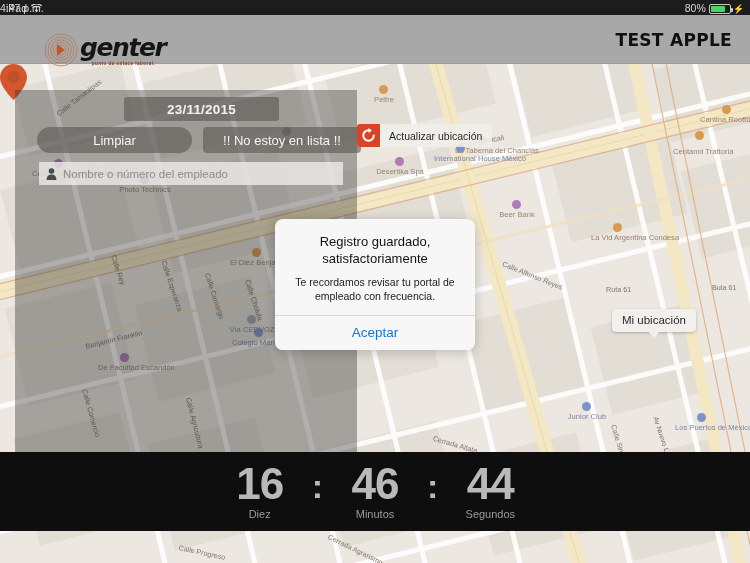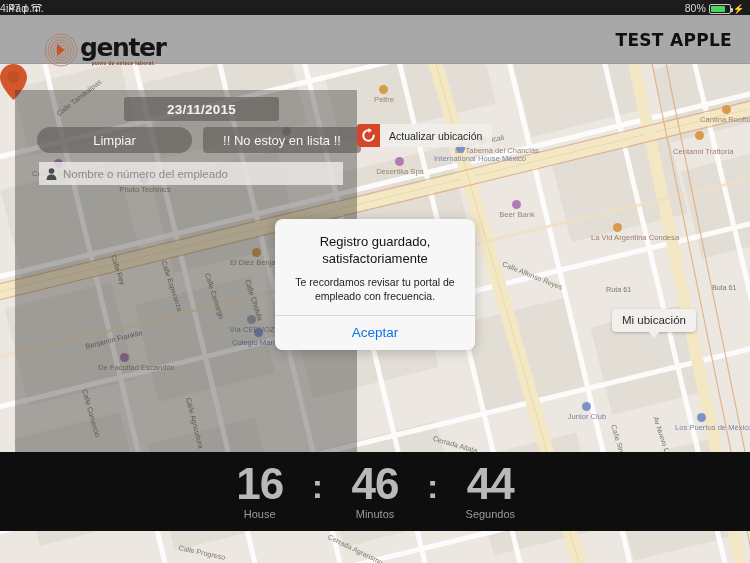--- a/index.html
+++ b/index.html
@@ -48,21 +48,21 @@
     width: 750px; height: 49px;
     background: #a8a8a8;
     border-bottom: 1px solid #9a9a9a;
     z-index: 55;
   }
   #logo { position: absolute; left: 44px; top: 18px; display: flex; align-items: flex-end; }
   #logo-mark { width: 34px; height: 34px; position: relative; margin-right: 2px; }
   #logo-text-wrap { position: relative; padding-bottom: 1px; }
   #logo-word {
     font-family: "DejaVu Sans", sans-serif;
-    font-weight: bold; 
+    font-weight: bold; font-style: italic;
     font-size: 25px; letter-spacing: -1.4px;
     color: #151515; line-height: 1;
   }
   #logo-tm { font-size: 8px; color: #151515; vertical-align: super; }
   #logo-tag {
     font-size: 4.6px; color: #8a3b1e; letter-spacing: 0.45px;
     margin-top: 1px; text-align: center; font-weight: bold;
   }
   #account-name {
     position: absolute; right: 18px; top: 0; height: 49px;
@@ -404,21 +404,21 @@
       <div id="alert-title">Registro guardado, satisfactoriamente</div>
       <div id="alert-message">Te recordamos revisar tu portal de empleado con frecuencia.</div>
     </div>
     <button id="alert-accept">Aceptar</button>
   </div>
 
   <div id="clock-bar">
     <div id="clock-inner">
       <div class="clock-unit">
         <div class="clock-num">16</div>
-        <div class="clock-lbl">House</div>
+        <div class="clock-lbl">Diez</div>
       </div>
       <div class="clock-sep">:</div>
       <div class="clock-unit">
         <div class="clock-num">46</div>
         <div class="clock-lbl">Minutos</div>
       </div>
       <div class="clock-sep">:</div>
       <div class="clock-unit">
         <div class="clock-num">44</div>
         <div class="clock-lbl">Segundos</div>

